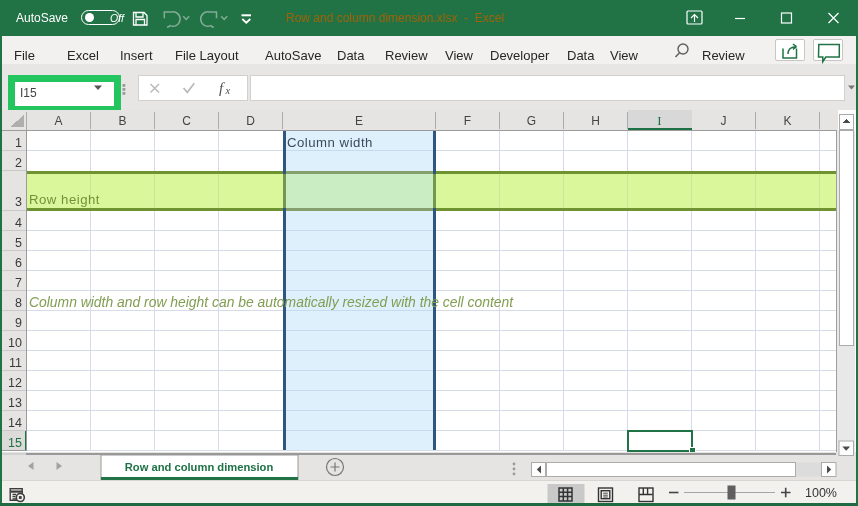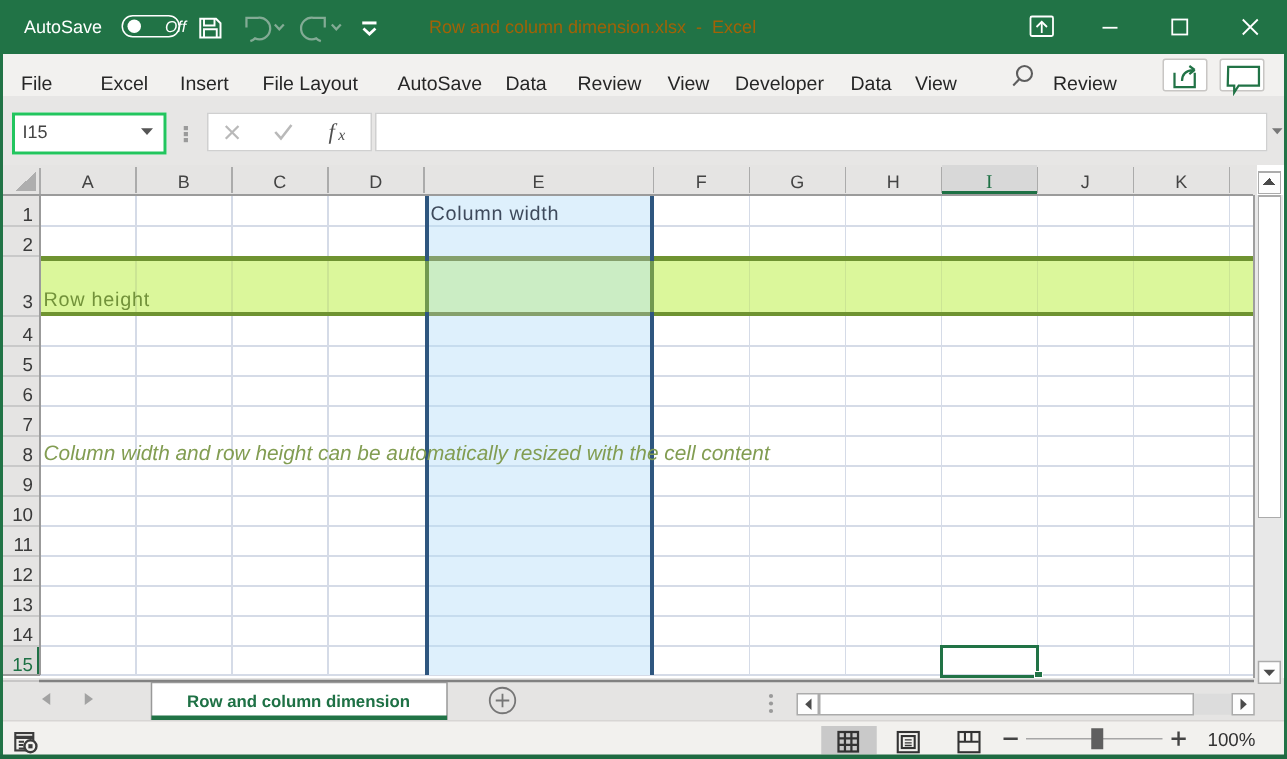--- a/index.html
+++ b/index.html
@@ -13,21 +13,21 @@
   #knob{left:2.8px;top:2.2px;width:9px;height:9px;border-radius:50%;background:#fff;position:absolute;}
   #offtxt{left:28px;top:1.2px;font-size:10.5px;color:#fff;position:absolute;font-style:italic;}
   #title{left:286px;top:10.5px;font-size:12px;color:#a16207;}
   
   #menubar{left:0;top:36px;width:858px;height:28px;background:#f2f1ef;}
   .mi{position:absolute;top:48px;font-size:13px;color:#262626;white-space:nowrap;}
   .btn{position:absolute;top:39px;width:28px;height:20px;background:#fff;
        border:1px solid #c8c6c4;border-radius:2px;}
   
   #fbar{left:0;top:64px;width:858px;height:46px;background:#e7e6e5;}
-  #namebox{position:absolute;left:8px;top:75px;width:99px;height:24px;background:#fff;border:2px solid #22c55e;}
+  #namebox{position:absolute;left:8px;top:75px;width:99px;height:24px;background:#fff;border:7px solid #22c55e;}
   #nametxt{position:absolute;left:5px;top:4px;font-size:12px;color:#444;}
   #fxbox{position:absolute;left:138px;top:75px;width:108px;height:24px;background:#fff;border:1px solid #d0d0d0;}
   #finput{position:absolute;left:250px;top:75px;width:593px;height:24px;background:#fff;border:1px solid #d0d0d0;}
   
   #tabbar{left:0;top:452px;width:858px;height:28px;background:#e5e4e3;}
   
   #statusbar{left:0;top:480px;width:858px;height:23px;background:#f2f1ee;border-top:1px solid #d8d6d4;}
   
   #bleft{left:0;top:36px;width:2px;height:470px;background:#217346;}
   #bright{left:856px;top:36px;width:2px;height:470px;background:#217346;}

